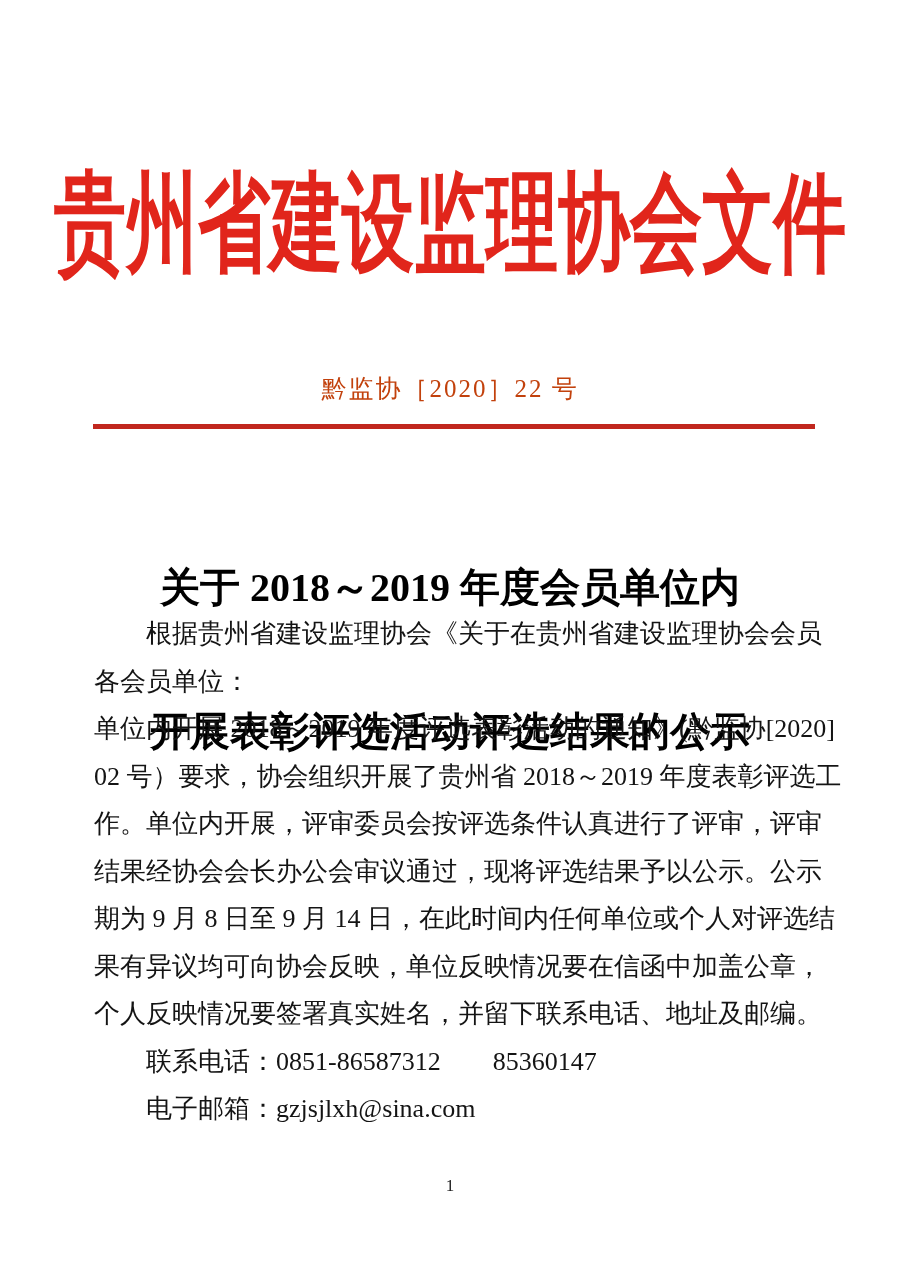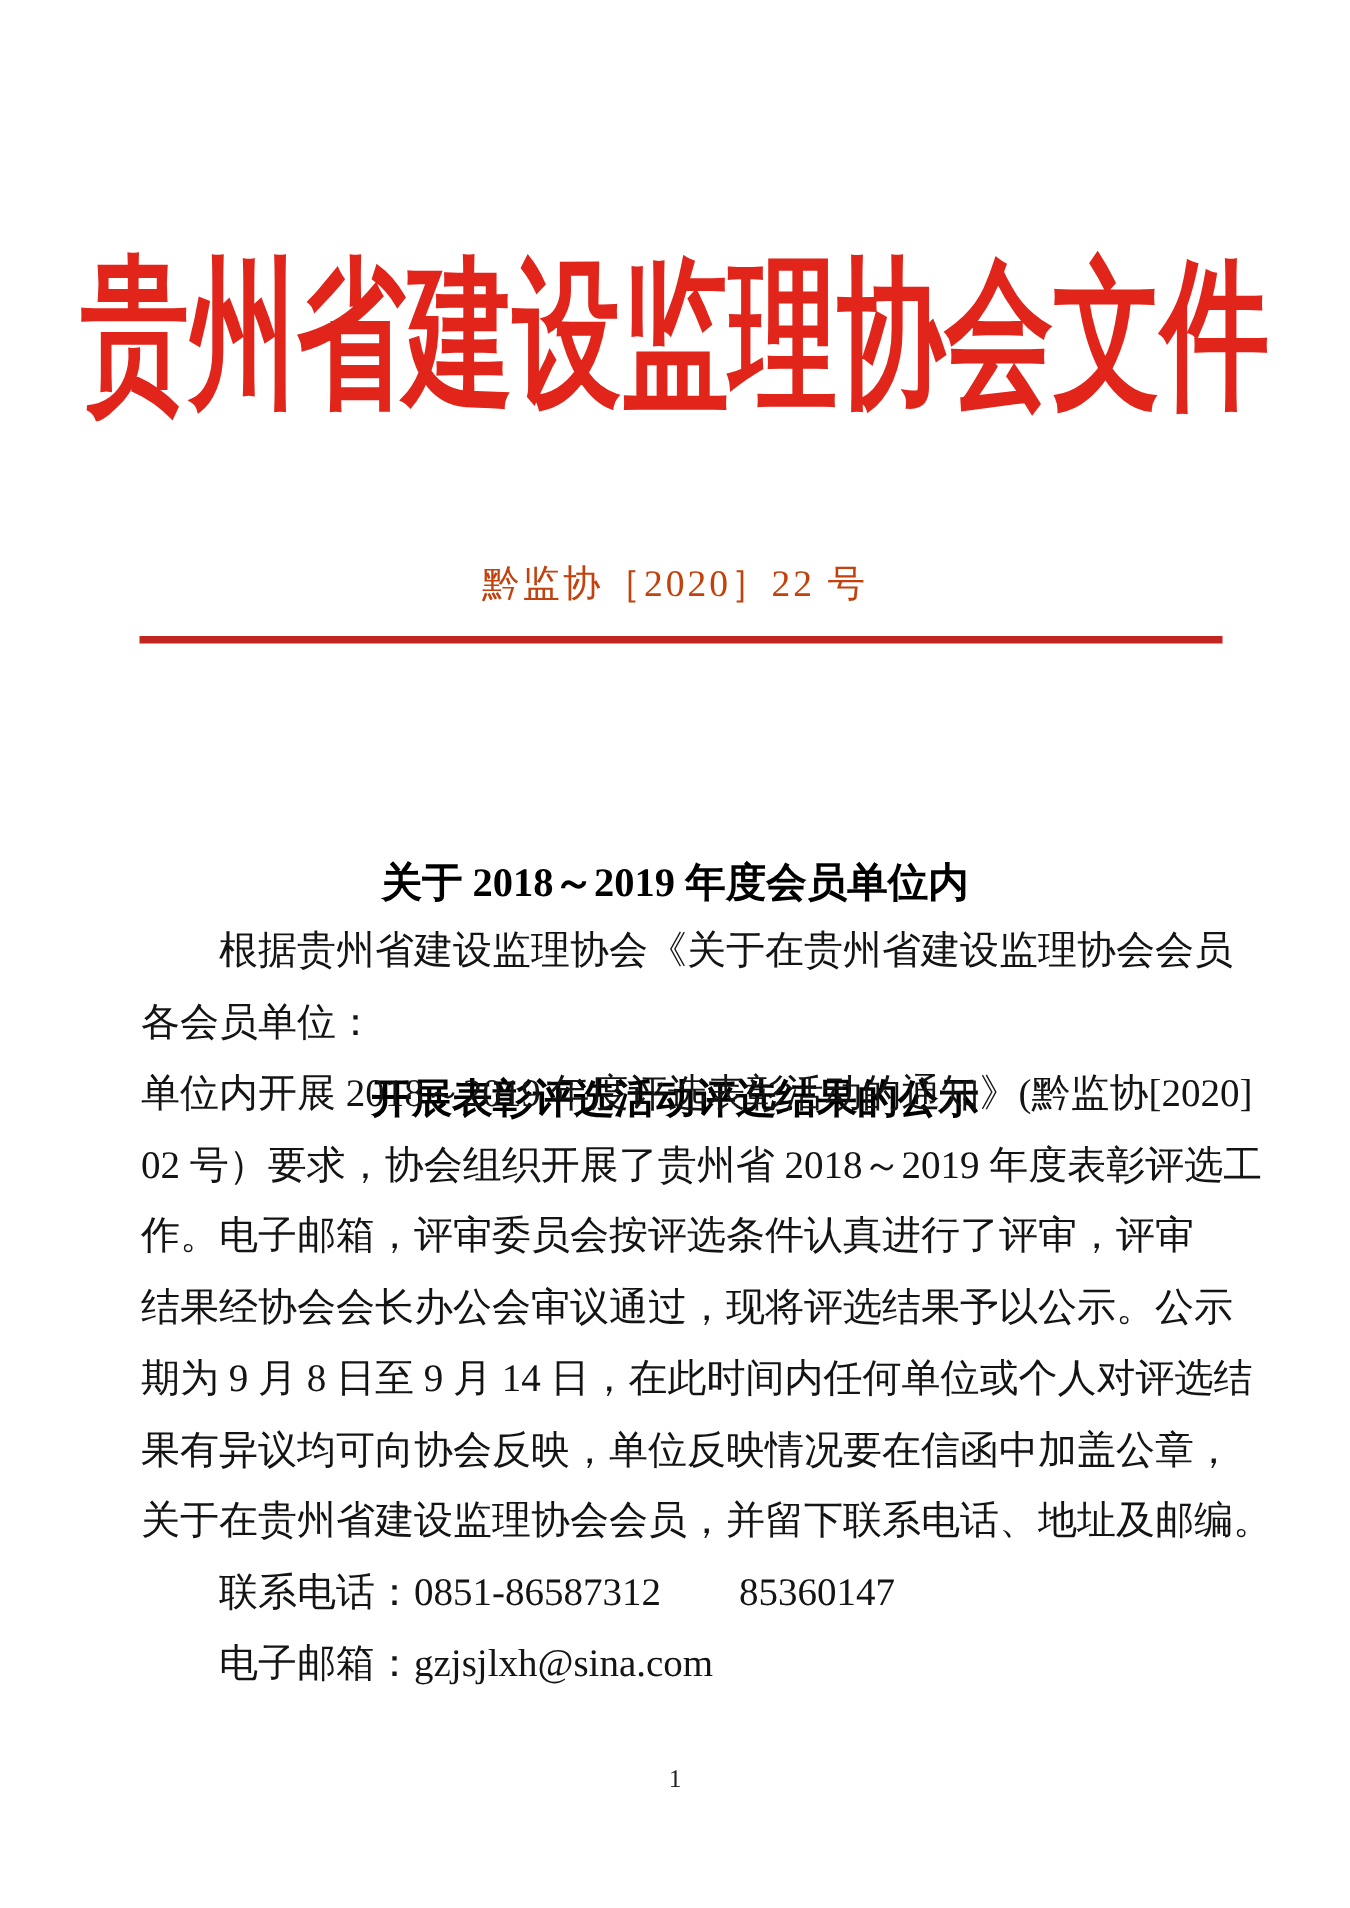--- a/index.html
+++ b/index.html
@@ -53,21 +53,21 @@
     height: 5px;
     background: #c1271e;
   }
   
   .doc-title {
     position: absolute;
     top: 468px;
     left: 0;
     width: 100%;
     text-align: center;
-    font-size: 27px;
+    font-size: 40px;
     line-height: 48px;
     font-weight: bold;
     color: #000000;
     white-space: pre;
   }
   
   .body-block {
     position: absolute;
     top: 610px;
     left: 94px;
@@ -107,24 +107,24 @@
   <div class="doc-title">
     <div class="doc-title-line">关于 2018～2019 年度会员单位内</div>
     <div class="doc-title-line">开展表彰评选活动评选结果的公示</div>
   </div>
 
   <div class="body-block">
     <div class="body-line indent">根据贵州省建设监理协会《关于在贵州省建设监理协会会员</div>
     <div class="body-line">各会员单位：</div>
     <div class="body-line">单位内开展 2018～2019 年度评选表彰活动的通知》(黔监协[2020]</div>
     <div class="body-line">02 号）要求，协会组织开展了贵州省 2018～2019 年度表彰评选工</div>
-    <div class="body-line">作。电子邮箱，评审委员会按评选条件认真进行了评审，评审</div>
+    <div class="body-line">作。单位内开展，评审委员会按评选条件认真进行了评审，评审</div>
     <div class="body-line">结果经协会会长办公会审议通过，现将评选结果予以公示。公示</div>
     <div class="body-line">期为 9 月 8 日至 9 月 14 日，在此时间内任何单位或个人对评选结</div>
     <div class="body-line">果有异议均可向协会反映，单位反映情况要在信函中加盖公章，</div>
-    <div class="body-line">关于在贵州省建设监理协会会员，并留下联系电话、地址及邮编。</div>
+    <div class="body-line">个人反映情况要签署真实姓名，并留下联系电话、地址及邮编。</div>
     <div class="body-line indent">联系电话：0851-86587312　　85360147</div>
     <div class="body-line indent">电子邮箱：gzjsjlxh@sina.com</div>
   </div>
 
   <div class="page-number">1</div>
 
 </div>
 
 </body></html>

